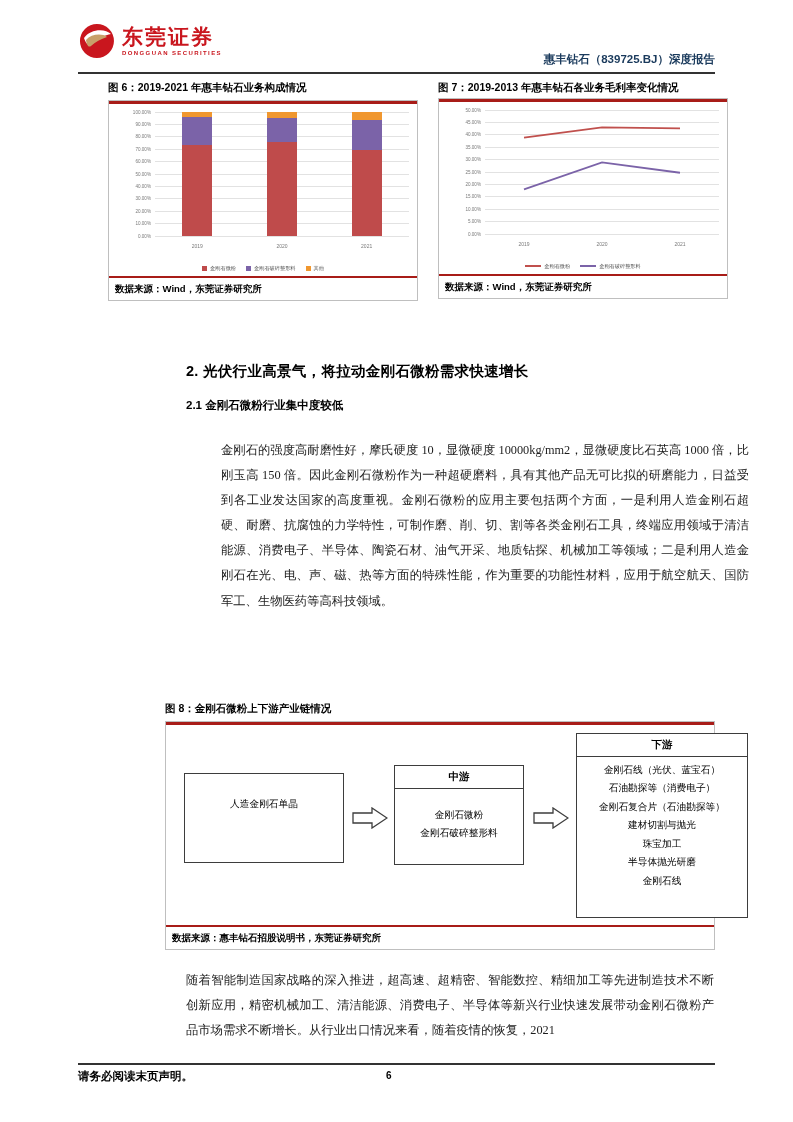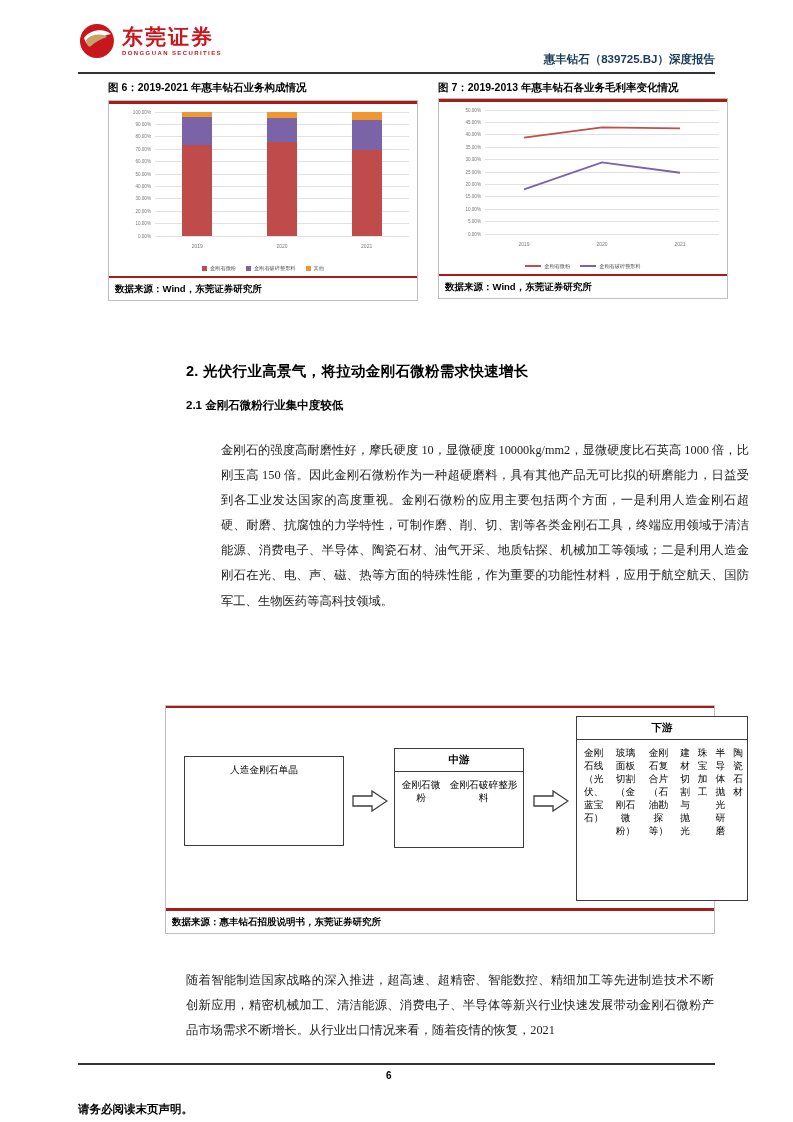--- a/index.html
+++ b/index.html
@@ -122,35 +122,35 @@
   .dbox { position:absolute; border:1.4px solid #3d3d3d; background:#fff; }
   .dbox-head {
     border-bottom:1.4px solid #3d3d3d;
     font-family:"Liberation Serif", serif;
     font-size:10.5px; font-weight:bold; text-align:center;
     padding:4px 0 4px 0;
   }
   .dbox-body {
     font-family:"Liberation Serif", serif;
     font-size:9.7px; text-align:center;
-    display:flex; flex-direction:row; justify-content:center;
+    display:flex; flex-direction:column; justify-content:center;
     gap:5px; padding:7px 4px;
   }
   .dbox-body.list { gap:5.5px; justify-content:flex-start; padding-top:7px;}
   .arrow { position:absolute; }
 
   
   .footer-rule {
     position:absolute; left:78px; top:1063px; width:637px; height:1.6px;
     background:#333;
   }
   .footer-left {
     position:absolute; left:78px; top:1069px;
     font-family:"Liberation Sans", sans-serif;
-    font-size:11.5px; font-weight:bold; color:#000;margin-top:33px;
+    font-size:11.5px; font-weight:bold; color:#000;
   }
   .footer-page {
     position:absolute; left:386px; top:1070px;
     font-family:"Liberation Sans", sans-serif;
     font-size:10px; font-weight:bold; color:#000;
   }
 </style>
 </head>
 <body>
 
@@ -282,20 +282,21 @@
       <div class="fig-source">数据来源：Wind，东莞证券研究所</div>
     </div>
   </div>
 
   <div class="h2">2. 光伏行业高景气，将拉动金刚石微粉需求快速增长</div>
   <div class="h3">2.1 金刚石微粉行业集中度较低</div>
 
   <div class="para" id="para1">金刚石的强度高耐磨性好，摩氏硬度 10，显微硬度 10000kg/mm2，显微硬度比石英高 1000 倍，比刚玉高 150 倍。因此金刚石微粉作为一种超硬磨料，具有其他产品无可比拟的研磨能力，日益受到各工业发达国家的高度重视。金刚石微粉的应用主要包括两个方面，一是利用人造金刚石超硬、耐磨、抗腐蚀的力学特性，可制作磨、削、切、割等各类金刚石工具，终端应用领域于清洁能源、消费电子、半导体、陶瓷石材、油气开采、地质钻探、机械加工等领域；二是利用人造金刚石在光、电、声、磁、热等方面的特殊性能，作为重要的功能性材料，应用于航空航天、国防军工、生物医药等高科技领域。</div>
 
   <div id="fig8-block">
+    <div class="fig-caption">图 8：金刚石微粉上下游产业链情况</div>
     <div class="fig-box" style="margin-top:5px;">
       <div class="fig-rule-top"></div>
       <div class="diagram">
 
         <div class="dbox" style="left:18px; top:48px; width:160px; height:90px;">
           <div class="dbox-body" style="height:62px;">
             <div>人造金刚石单晶</div>
           </div>
         </div>
 
@@ -316,26 +317,26 @@
         <div class="arrow" style="left:367px; top:82px;">
           <svg width="36" height="22" viewBox="0 0 36 22" xmlns="http://www.w3.org/2000/svg">
             <path d="M1 6 L20 6 L20 1 L35 11 L20 21 L20 16 L1 16 Z" fill="#ffffff" stroke="#3d3d3d" stroke-width="1.3"></path>
           </svg>
         </div>
 
         <div class="dbox" style="left:410px; top:8px; width:172px; height:185px;">
           <div class="dbox-head">下游</div>
           <div class="dbox-body list" style="height:156px;" id="downstream-list">
               <div>金刚石线（光伏、蓝宝石）</div>
-              <div>玻璃面板切割（金刚石微粉）</div>
+              <div>石油勘探等（消费电子）</div>
               <div>金刚石复合片（石油勘探等）</div>
               <div>建材切割与抛光</div>
               <div>珠宝加工</div>
               <div>半导体抛光研磨</div>
-              <div>陶瓷石材</div>
+              <div>金刚石线</div>
             </div>
         </div>
 
       </div>
       <div class="fig-rule-bottom"></div>
       <div class="fig-source">数据来源：惠丰钻石招股说明书，东莞证券研究所</div>
     </div>
   </div>
 
   <div class="para" id="para3">随着智能制造国家战略的深入推进，超高速、超精密、智能数控、精细加工等先进制造技术不断创新应用，精密机械加工、清洁能源、消费电子、半导体等新兴行业快速发展带动金刚石微粉产品市场需求不断增长。从行业出口情况来看，随着疫情的恢复，2021</div>

